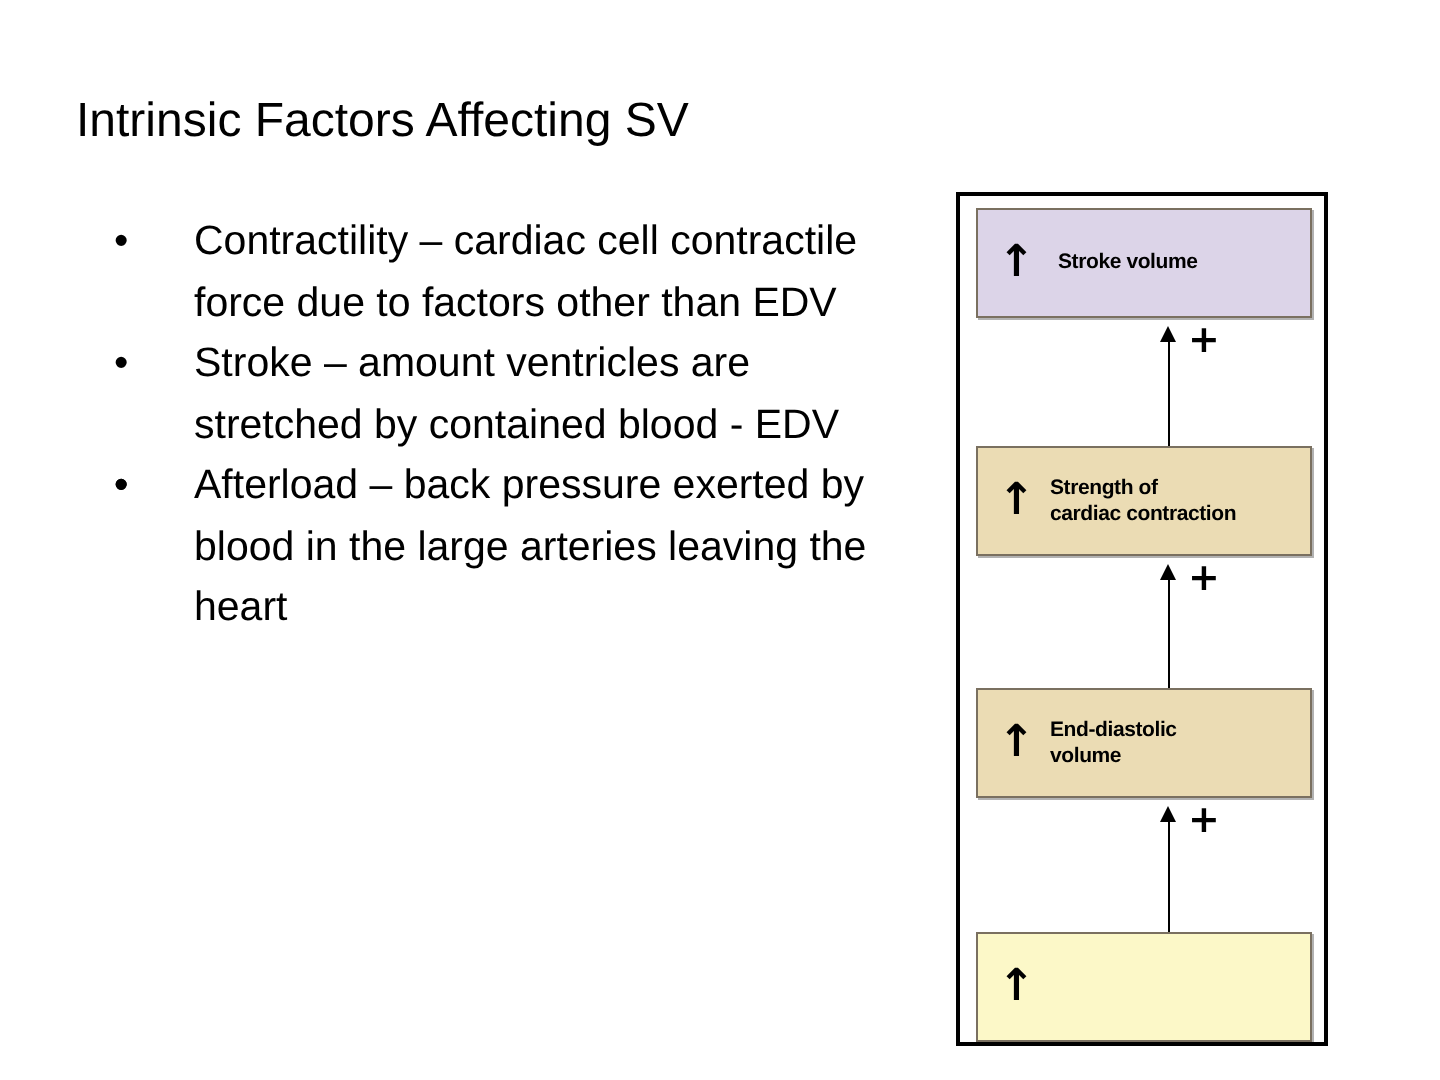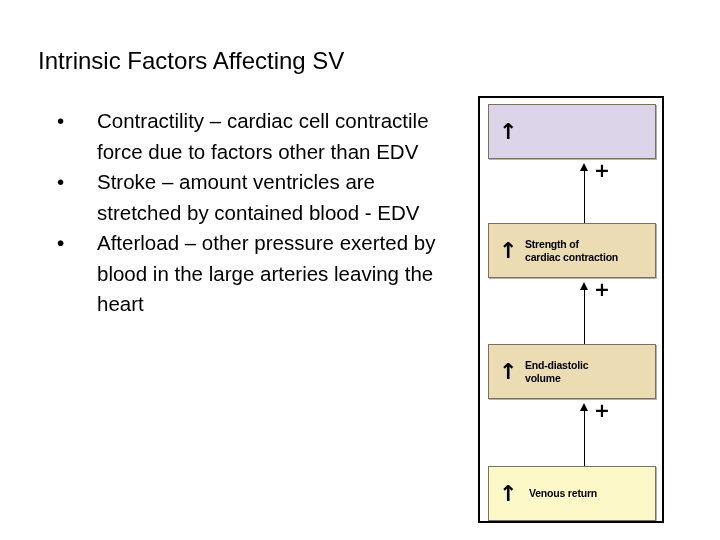--- a/index.html
+++ b/index.html
@@ -147,28 +147,29 @@
   </li>
   <li>
     <span class="bullet-dot">•</span>
     <span class="bullet-text">Stroke – amount ventricles are stretched by contained blood - EDV</span>
   </li>
   <li>
     <span class="bullet-dot">•</span>
   </li>
   <li>
     <span class="bullet-dot">•</span>
-    <span class="bullet-text">Afterload – other pressure exerted by blood in the large arteries leaving the heart</span>
+    <span class="bullet-text">Afterload – back pressure exerted by blood in the large arteries leaving the heart</span>
   </li>
 </ul>
 
 <div id="diagram-panel">
 
   <div class="flow-box center-label" id="box-0" style="top: 6px; height: 55px; background: rgb(220, 212, 232);">
     <span class="up-arrow">↑</span>
+    <span class="box-label">Stroke volume</span>
   </div>
 
   <div class="connector" id="conn-0" style="top: 61px; height: 64px;">
     <div class="stem" style="top: 10px; height: 54px;"></div>
     <div class="head" style="top: 4px;"></div>
     <div class="plus" style="top: 2px;">+</div>
   </div>
 
   <div class="flow-box" id="box-1" style="top: 125px; height: 55px; background: rgb(235, 220, 180);">
     <span class="up-arrow">↑</span>
@@ -187,16 +188,15 @@
   </div>
 
   <div class="connector" id="conn-2" style="top: 301px; height: 67px;">
     <div class="stem" style="top: 10px; height: 57px;"></div>
     <div class="head" style="top: 4px;"></div>
     <div class="plus" style="top: 2px;">+</div>
   </div>
 
   <div class="flow-box center-label" id="box-3" style="top: 368px; height: 55px; background: rgb(252, 248, 200);">
     <span class="up-arrow">↑</span>
-    <span class="box-label">Venous return</span>
   </div>
 
 </div>
 
 </body></html>

